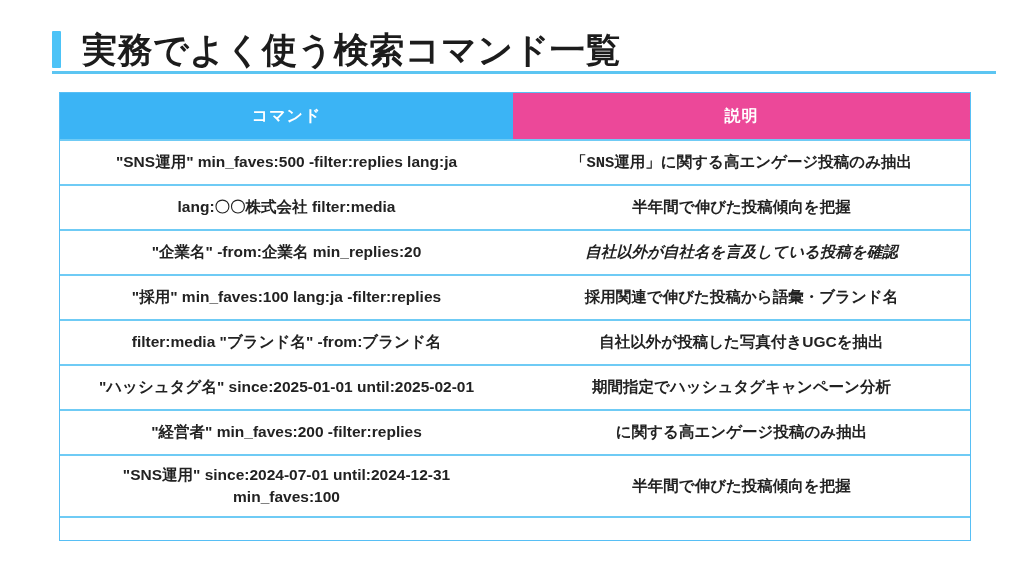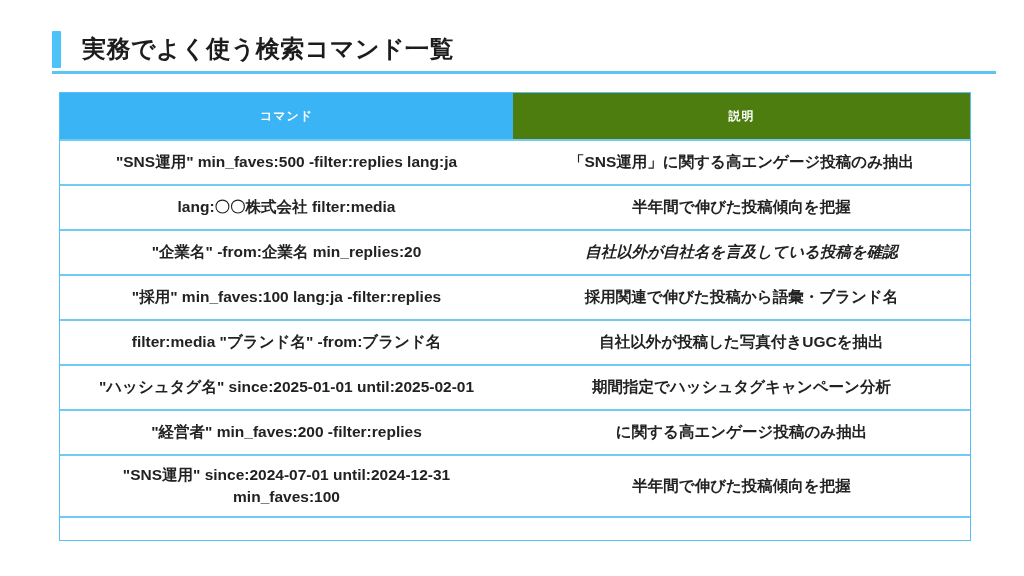--- a/index.html
+++ b/index.html
@@ -28,21 +28,21 @@
   }
   #title-accent-bar {
     width: 9px;
     height: 37px;
     background: #4CC3F7;
     border-radius: 1px;
     flex: 0 0 auto;
   }
   #page-title {
     margin-left: 21px;
-    font-size: 24px;
+    font-size: 35px;
     font-weight: bold;
     color: #1c1c1c;
     letter-spacing: 0.5px;
     line-height: 1;
     white-space: nowrap;
   }
   #title-underline {
     position: absolute;
     left: 52px;
     top: 71px;
@@ -66,21 +66,21 @@
     width: 100%;
     border-collapse: collapse;
     table-layout: fixed;
   }
   #command-table col.col-command { width: 453px; }
   #command-table col.col-desc { width: 457px; }
 
   thead th {
     height: 46px;
     padding: 0;
-    font-size: 12px;
+    font-size: 16px;
     font-weight: bold;
     color: #ffffff;
     text-align: center;
     vertical-align: middle;
     letter-spacing: 1px;
   }
   th.head-command { background: #3BB4F5; }
   th.head-desc    { background: #96D9FB; }
 
   tbody td {
@@ -122,27 +122,27 @@
 
 <div id="command-table" style="border-color: rgb(87, 191, 245);">
   <table>
     <colgroup>
       <col class="col-command">
       <col class="col-desc">
     </colgroup>
     <thead>
       <tr>
         <th class="head-command" style="background: rgb(59, 180, 245); color: rgb(255, 255, 255);">コマンド</th>
-        <th class="head-desc" style="background: #4d7c0f; color: rgb(255, 255, 255);">説明</th>
+        <th class="head-desc" style="background: #ec4899; color: rgb(255, 255, 255);">説明</th>
       </tr>
     </thead>
     <tbody id="table-body">
         <tr class="data-row">
           <td class="cell-command" style="border-top-color: rgb(111, 203, 245);">"SNS運用" min_faves:500 -filter:replies lang:ja</td>
-          <td class="cell-desc" style="border-top-color: rgb(111, 203, 245);"><span class="desc-inner">「SNS運用」に関する高エンゲージ投稿のみ抽出</span></td>
+          <td class="cell-desc" style="border-top-color: rgb(111, 203, 245); font-family: Liberation Mono, monospace;"><span class="desc-inner">「SNS運用」に関する高エンゲージ投稿のみ抽出</span></td>
         </tr>
         <tr class="data-row">
           <td class="cell-command" style="border-top-color: rgb(111, 203, 245);">lang:〇〇株式会社 filter:media</td>
           <td class="cell-desc" style="border-top-color: rgb(111, 203, 245);"><span class="desc-inner">半年間で伸びた投稿傾向を把握</span></td>
         </tr>
         <tr class="data-row">
           <td class="cell-command" style="border-top-color: rgb(111, 203, 245);">"企業名" -from:企業名 min_replies:20</td>
           <td class="cell-desc" style="border-top-color: rgb(111, 203, 245); font-style: italic;"><span class="desc-inner">自社以外が自社名を言及している投稿を確認</span></td>
         </tr>
         <tr class="data-row">

